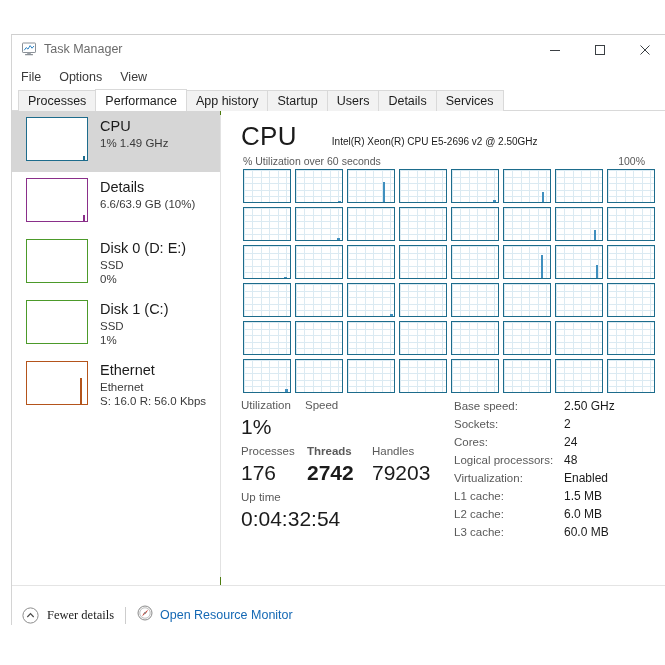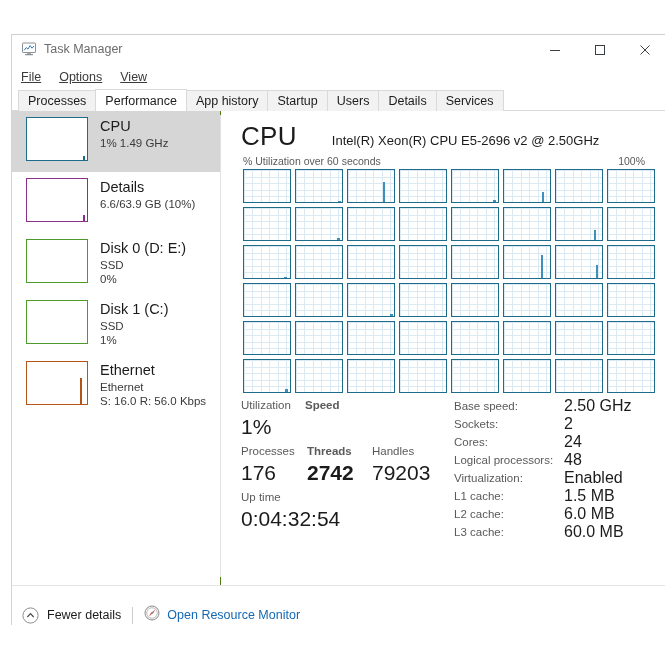--- a/index.html
+++ b/index.html
@@ -65,21 +65,20 @@
     align-items: center;
     padding-left: 9px;
     gap: 18px;
     background: #ffffff;
   }
   .menu-item {
     font-size: 12.5px;
     color: #3b3b3b;
     line-height: 1;
     white-space: nowrap;
-    text-decoration: underline;
   }
 
   
   #tabstrip {
     position: relative;
     height: 22px;
     background: #ffffff;
     display: flex;
     align-items: flex-end;
     padding-left: 6px;
@@ -196,21 +195,21 @@
     align-items: baseline;
   }
   #cpu-word {
     font-size: 26px;
     color: #1b1b1b;
     line-height: 30px;
     letter-spacing: 0.3px;
   }
   #cpu-model {
     margin-left: 35px;
-    font-size: 13px;
+    font-size: 10px;
     color: #1b1b1b;
     white-space: nowrap;
   }
   #graph-caption {
     position: absolute;
     left: 22px; top: 44px;
     right: 22px;
     display: flex;
     justify-content: space-between;
     font-size: 10.5px;
@@ -260,21 +259,21 @@
     line-height: 16px;
     white-space: nowrap;
   }
   .stat-value {
     font-size: 21px;
     color: #1b1b1b;
     line-height: 27px;
     white-space: nowrap;
   }
   #sc-util  { width: 64px; }
-  #sc-speed { width: 120px; font-weight: bold; }
+  #sc-speed { width: 120px; }
   #sc-proc  { width: 66px; }
   #sc-thr   { width: 65px; font-weight: bold; }
   #sc-hand  { width: 80px; }
   #sc-up    { width: 200px; }
 
   
   #specs {
     position: absolute;
     left: 233px;
     top: 286px;
@@ -284,40 +283,41 @@
     display: flex;
     line-height: 18px;
   }
   .spec-key {
     width: 110px;
     font-size: 11.5px;
     color: #5a5a5a;
     white-space: nowrap;
   }
   .spec-val {
-    font-size: 16px;
+    font-size: 12px;
     color: #1b1b1b;
     white-space: nowrap;
   }
 
   
   #footer {
     position: relative;
     height: 58px;
     background: #ffffff;
     border-top: 1px solid #e4e4e4;
     display: flex;
     align-items: center;
     padding-left: 10px;
     gap: 0;
   }
   #fewer-details {
     display: flex;
     align-items: center;
     gap: 8px;
+    font-family: Liberation Serif, serif;
   }
   #chevron-circle { display: block; }
   #fewer-label {
     font-size: 12.5px;
     color: #1b1b1b;
     white-space: nowrap;
   }
   #foot-sep {
     width: 1px;
     height: 17px;

